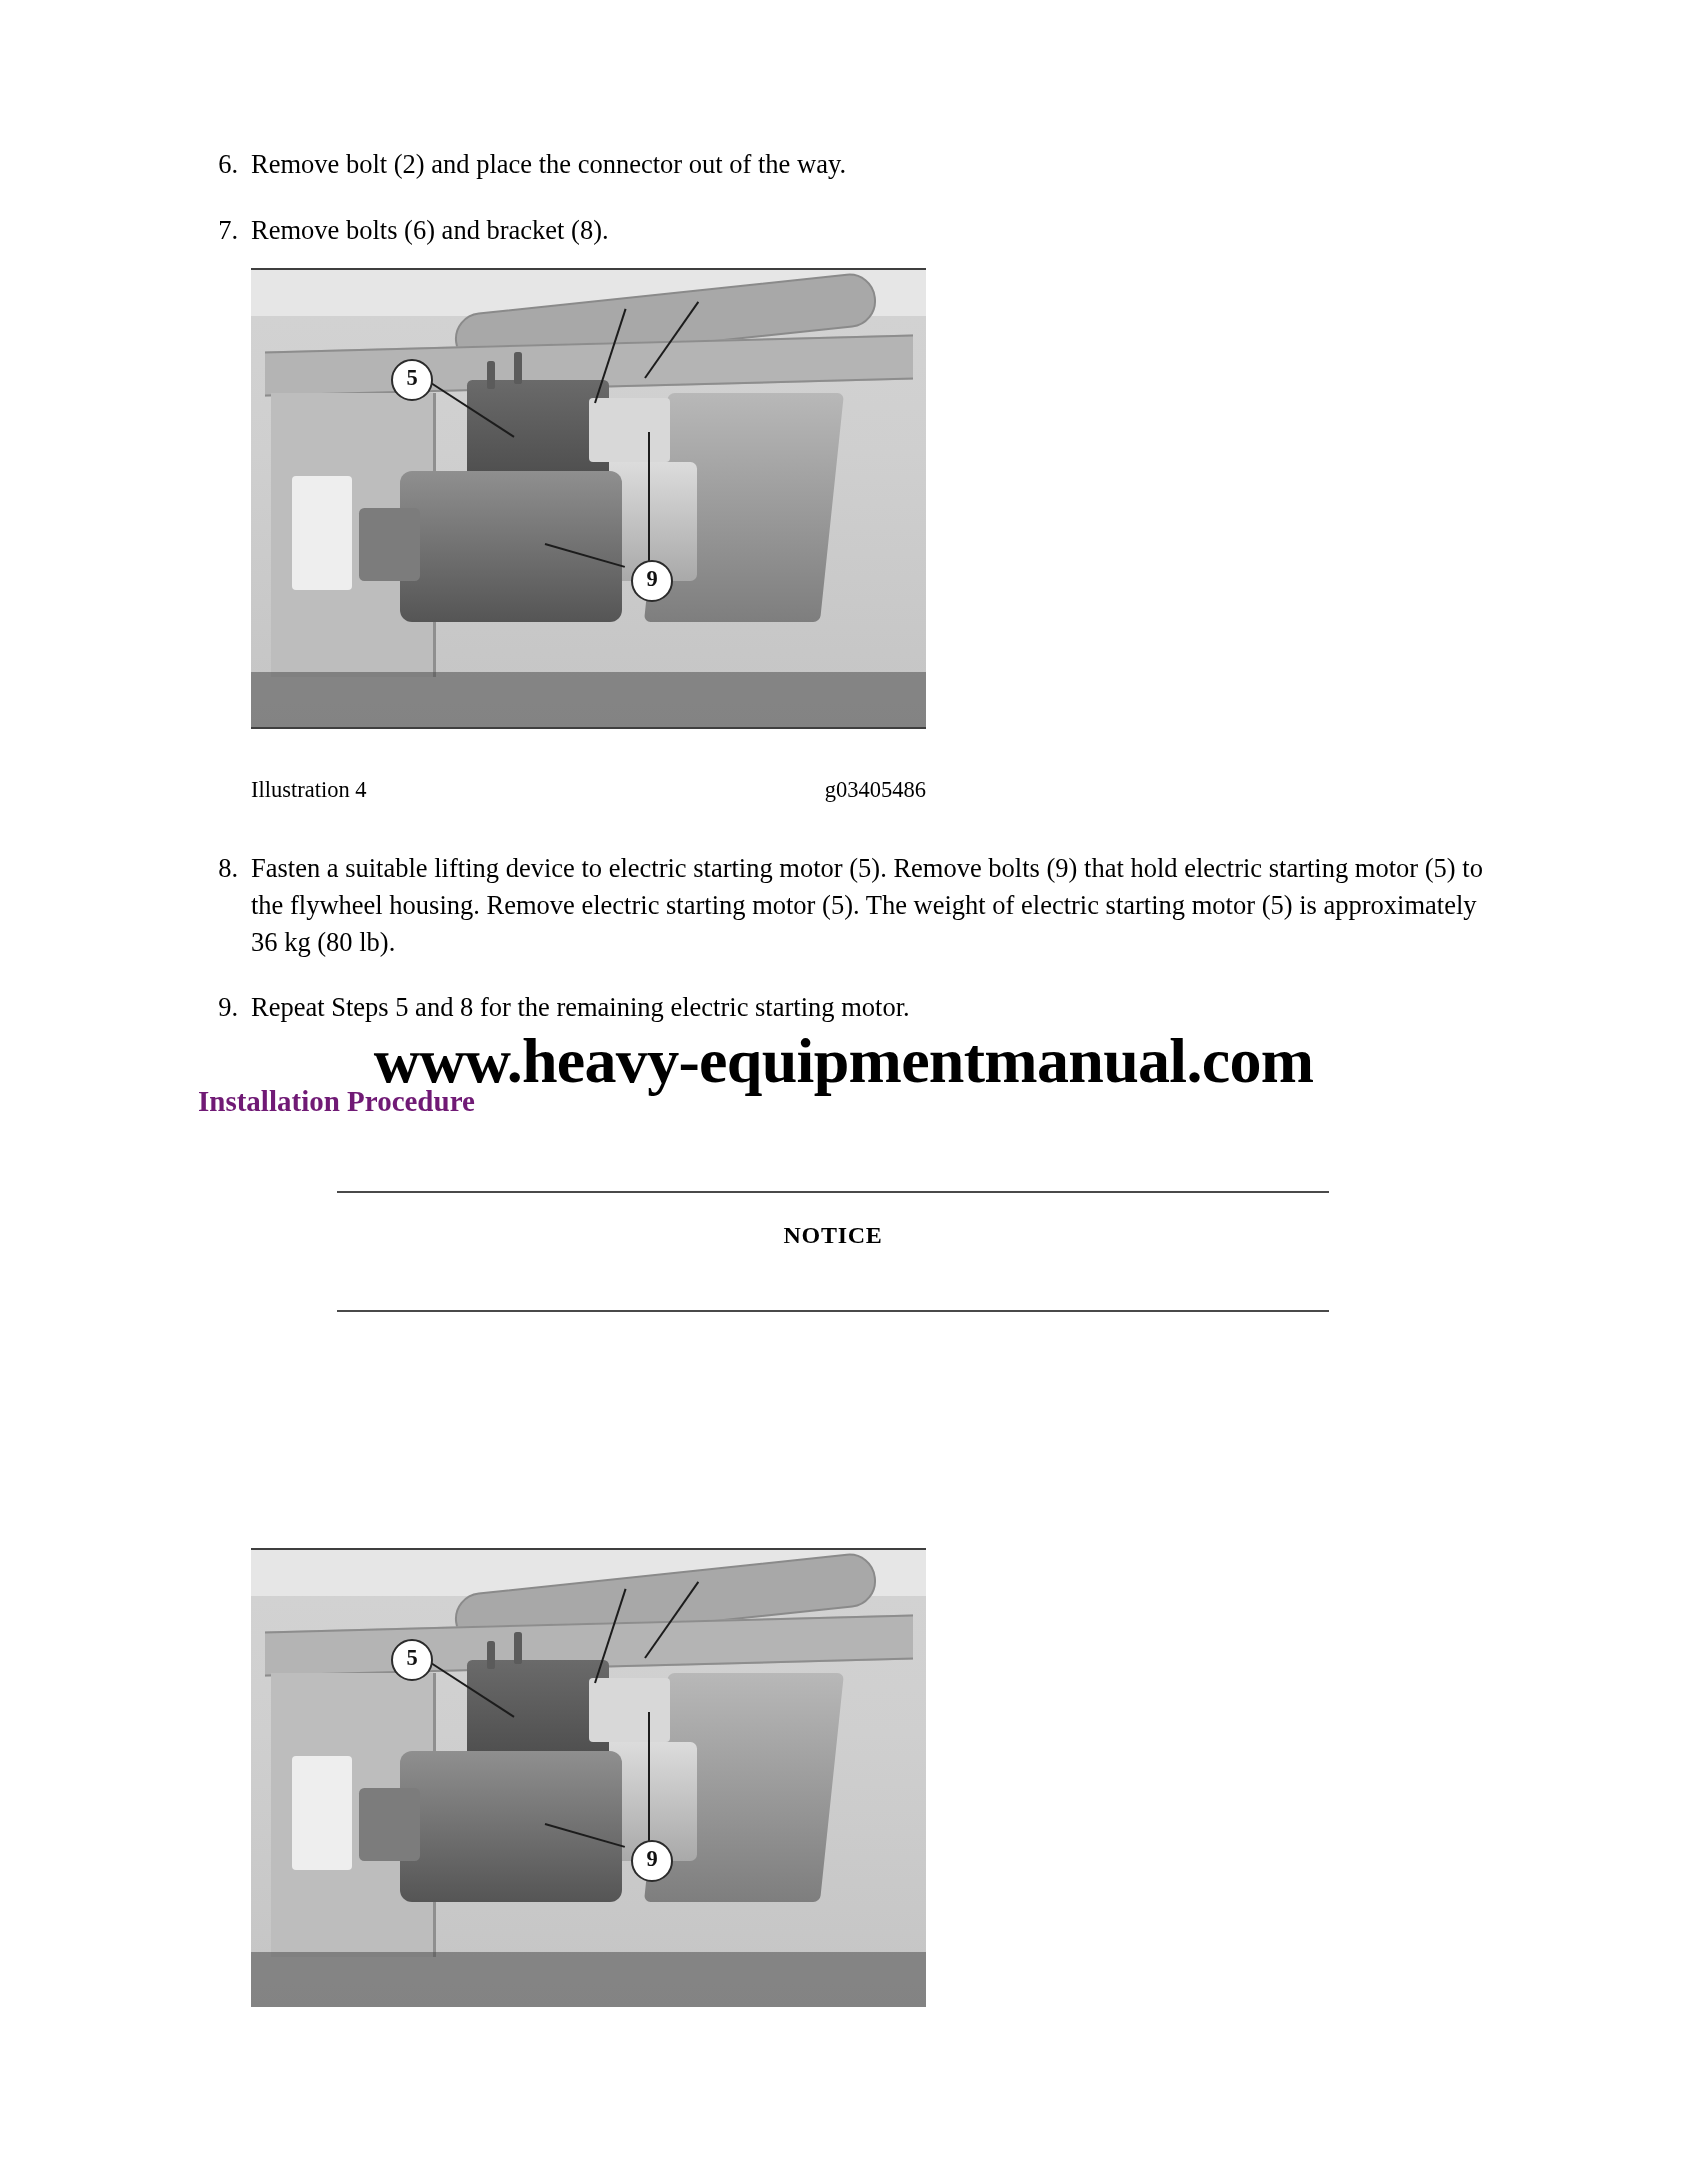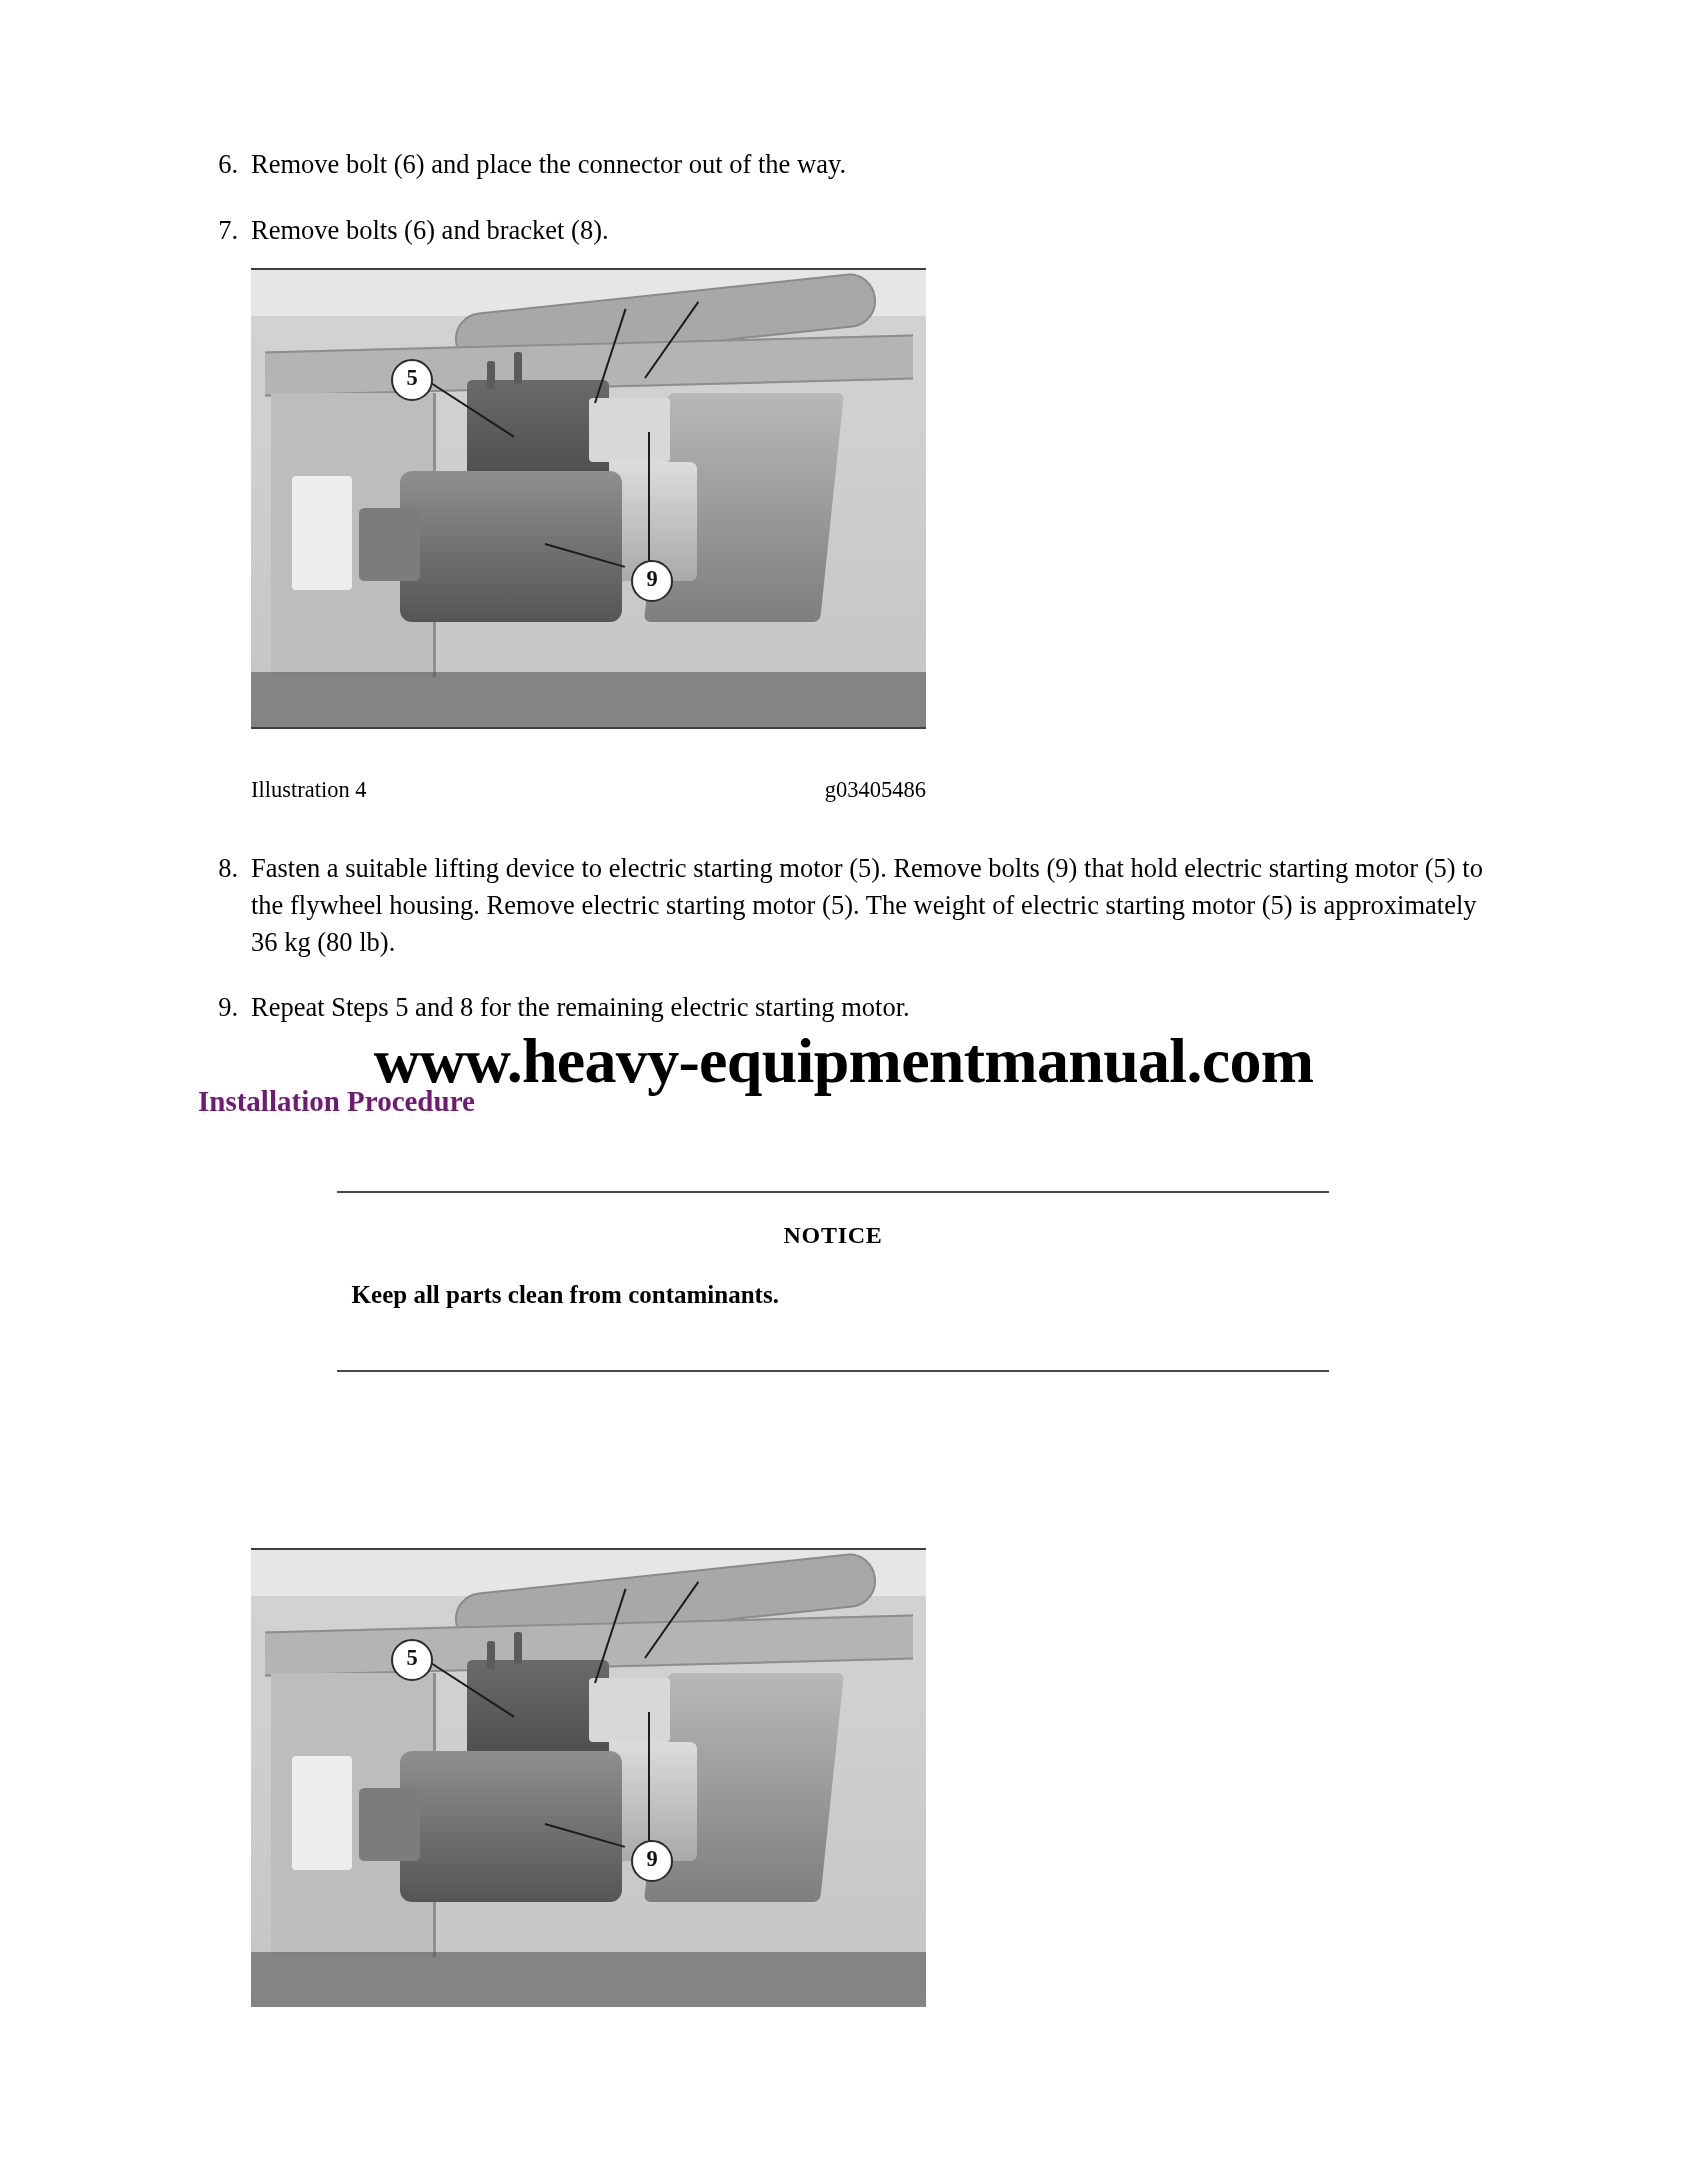--- a/index.html
+++ b/index.html
@@ -264,21 +264,21 @@
     transform-origin: left center;
   }
 </style>
 </head>
 <body>
 
 <div class="page">
 
   <div class="step" style="left:198px; top:146px; width:1257px;">
     <span class="num">6.</span>
-    <span class="txt">Remove bolt (6) and place the connector out of the way.</span>
+    <span class="txt">Remove bolt (2) and place the connector out of the way.</span>
   </div>
 
   <div class="step" style="left:198px; top:212px; width:1257px;">
     <span class="num">7.</span>
     <span class="txt">Remove bolts (6) and bracket (8).</span>
   </div>
 
   <div class="illus-wrap" style="left:251px; top:268px; width:675px;">
     <div class="rule"></div>
     <div class="illus-img" style="height:457px;">
@@ -325,21 +325,20 @@
     <span class="txt">Repeat Steps 5 and 8 for the remaining electric starting motor.</span>
   </div>
 
   <div class="heading" style="left:198px; top:1085px;">Installation Procedure</div>
 
   <div class="watermark">www.heavy-equipmentmanual.com</div>
 
   <div class="notice-box">
     <div class="notice-rule"></div>
     <div class="notice-title">NOTICE</div>
-    <div class="notice-line">Keep all parts clean from contaminants.</div>
     <div class="notice-rule" style="margin-top:61px;"></div>
   </div>
 
   <div class="illus-wrap" style="left:251px; top:1548px; width:675px;">
     <div class="rule"></div>
     <div class="illus-img" style="height:457px;">
       <div class="photo">
         <div class="ph-band-top"></div>
         <div class="ph-tube"></div>
         <div class="ph-rail"></div>

